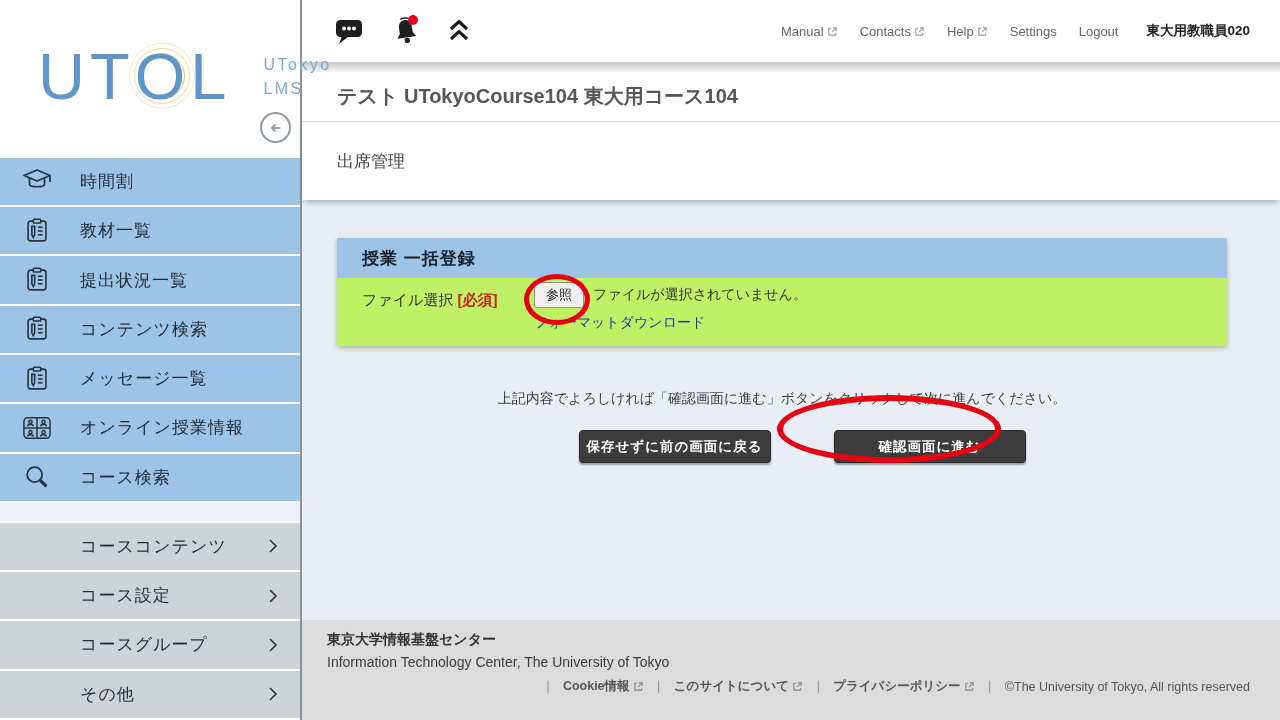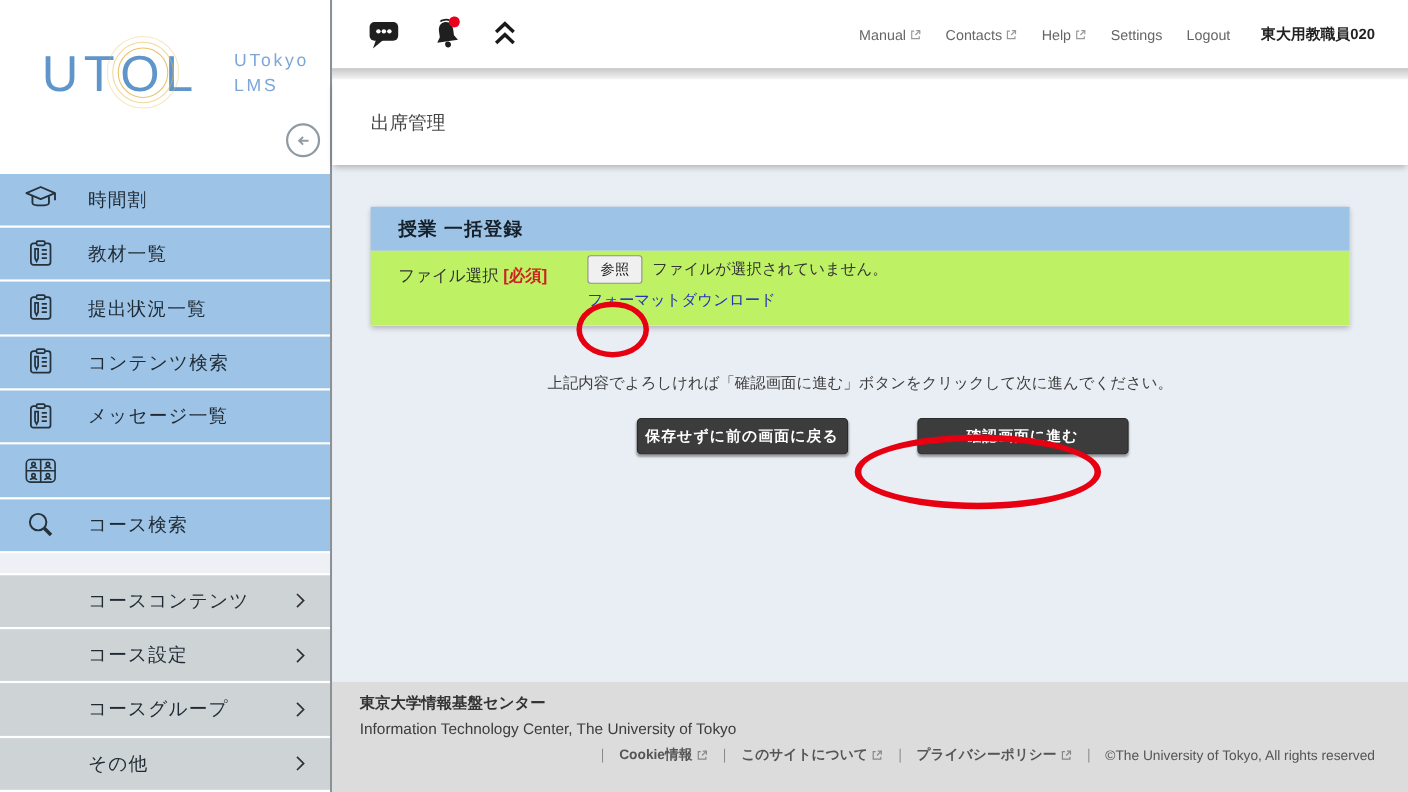--- a/index.html
+++ b/index.html
@@ -4,21 +4,21 @@
 <style>
   * { margin:0; padding:0; box-sizing:border-box; }
   html,body { width:1280px; height:720px; }
   body { font-family:"Liberation Sans","DejaVu Sans",sans-serif; background:#fff; overflow:hidden; }
   .app { position:relative; width:1280px; height:720px; display:flex; overflow:hidden; }
 
   
   .sidebar { width:300px; min-width:300px; height:720px; display:flex; flex-direction:column; background:#fff; }
   .logo-area { position:relative; height:160px; background:#fff; }
   .logo-row { position:absolute; left:38px; top:44px; display:flex; align-items:center; }
-  .logo-word { display:flex; align-items:flex-end; font-size:46px; font-weight:300; color:#5f95c9; letter-spacing:5px; line-height:1; }
+  .logo-word { display:flex; align-items:flex-end; font-size:65px; font-weight:300; color:#5f95c9; letter-spacing:5px; line-height:1; }
   .o-wrap { position:relative; display:inline-block; }
   .o-ring { position:absolute; left:50%; top:50%; transform:translate(-50%,-52%); border-radius:50%; border:1.5px solid rgba(230,185,80,.85); }
   .r1 { width:46px; height:46px; }
   .r2 { width:56px; height:56px; border-color:rgba(230,185,80,.55); }
   .r3 { width:66px; height:66px; border-color:rgba(230,185,80,.35); }
   .o-letter { position:relative; z-index:2; }
   .logo-sub { margin-left:32px; font-size:16px; color:#7ba7d7; letter-spacing:2.5px; line-height:1.45; }
   .collapse-btn { position:absolute; left:260px; top:112px; width:31px; height:31px; border-radius:50%; border:2px solid #8f9aa3; background:#fff; display:flex; align-items:center; justify-content:center; cursor:pointer; }
 
   .nav-item { height:48px; margin-bottom:2px; display:flex; align-items:center; cursor:pointer; }
@@ -177,20 +177,21 @@
             <circle cx="10" cy="8.5" r="1.7"></circle>
             <path d="M7 13 C7 10.8 13 10.8 13 13"></path>
             <circle cx="24" cy="8.5" r="1.7"></circle>
             <path d="M21 13 C21 10.8 27 10.8 27 13"></path>
             <circle cx="10" cy="19.5" r="1.7"></circle>
             <path d="M7 24 C7 21.8 13 21.8 13 24"></path>
             <circle cx="24" cy="19.5" r="1.7"></circle>
             <path d="M21 24 C21 21.8 27 21.8 27 24"></path>
           </svg>
       </span>
+      <span class="nav-label">オンライン授業情報</span>
     </div>
     <div class="nav-item blue">
       <span class="nav-icon">
         <svg width="30" height="30" viewBox="0 0 32 32" fill="none" stroke="#25323c" stroke-width="1.9">
             <circle cx="13.5" cy="13.5" r="8"></circle>
             <line x1="19.5" y1="19.5" x2="26" y2="26" stroke-width="3.4"></line>
           </svg>
       </span>
       <span class="nav-label">コース検索</span>
     </div>
@@ -288,20 +289,23 @@
           <span>Settings</span>
         </span>
         <span class="top-link">
           <span>Logout</span>
         </span>
         <span class="username">東大用教職員020</span>
       </div>
     </div>
     <div class="top-shadow"></div>
 
+    <div class="title-band">
+      <span class="course-title">テスト UTokyoCourse104 東大用コース104</span>
+    </div>
     <div class="subtitle-band">
       <span class="section-title">出席管理</span>
     </div>
 
     <div class="content">
       <div class="panel">
         <div class="panel-header">
           <span class="panel-title">授業 一括登録</span>
         </div>
         <div class="panel-body">

